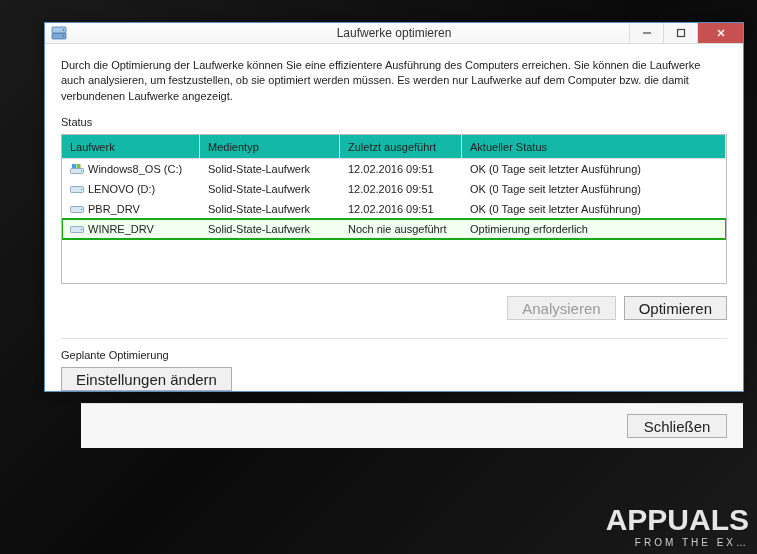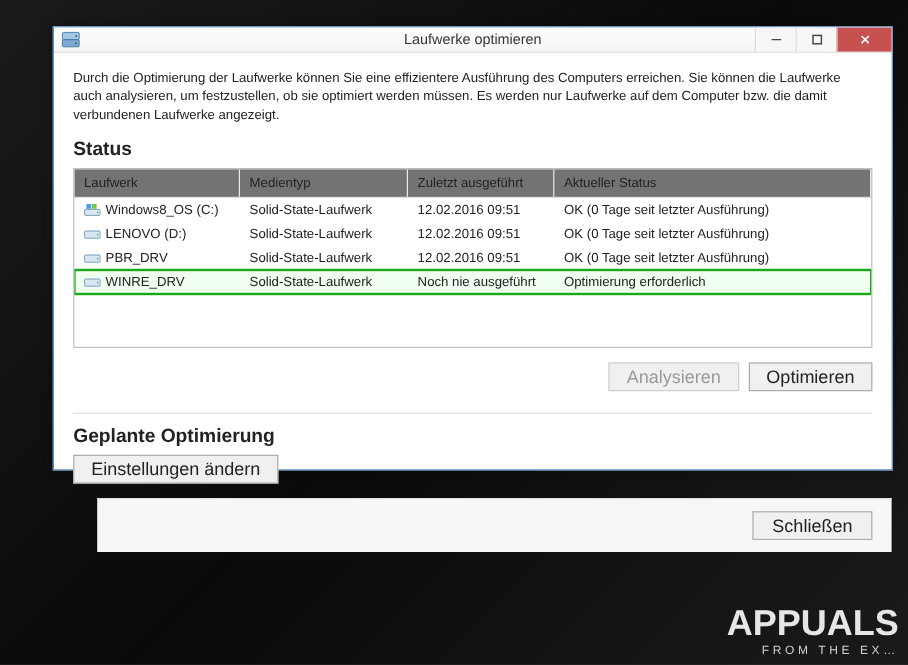--- a/index.html
+++ b/index.html
@@ -82,34 +82,33 @@
       flex-direction: column;
       flex: 1;
     }
     .description {
       font-size: 11px;
       color: #222;
       line-height: 1.4;
       margin-bottom: 12px;
     }
     .section-label {
-      font-size: 16px;
+      font-size: 11px;
       color: #222;
       margin-bottom: 6px;
-      font-weight: bold;
     }
     .listview {
       border: 1px solid #bdbdbd;
       height: 150px;
       overflow: hidden;
       background: #fff;
     }
     .lv-header {
       display: flex;
-      background: #737373;
+      background: #14b8a6;
       border-bottom: 1px solid #e0e0e0;
       height: 24px;
       align-items: center;
     }
     .lv-header-cell {
       font-size: 11px;
       color: #222;
       padding: 0 8px;
       border-right: 1px solid #e8e8e8;
       height: 100%;

